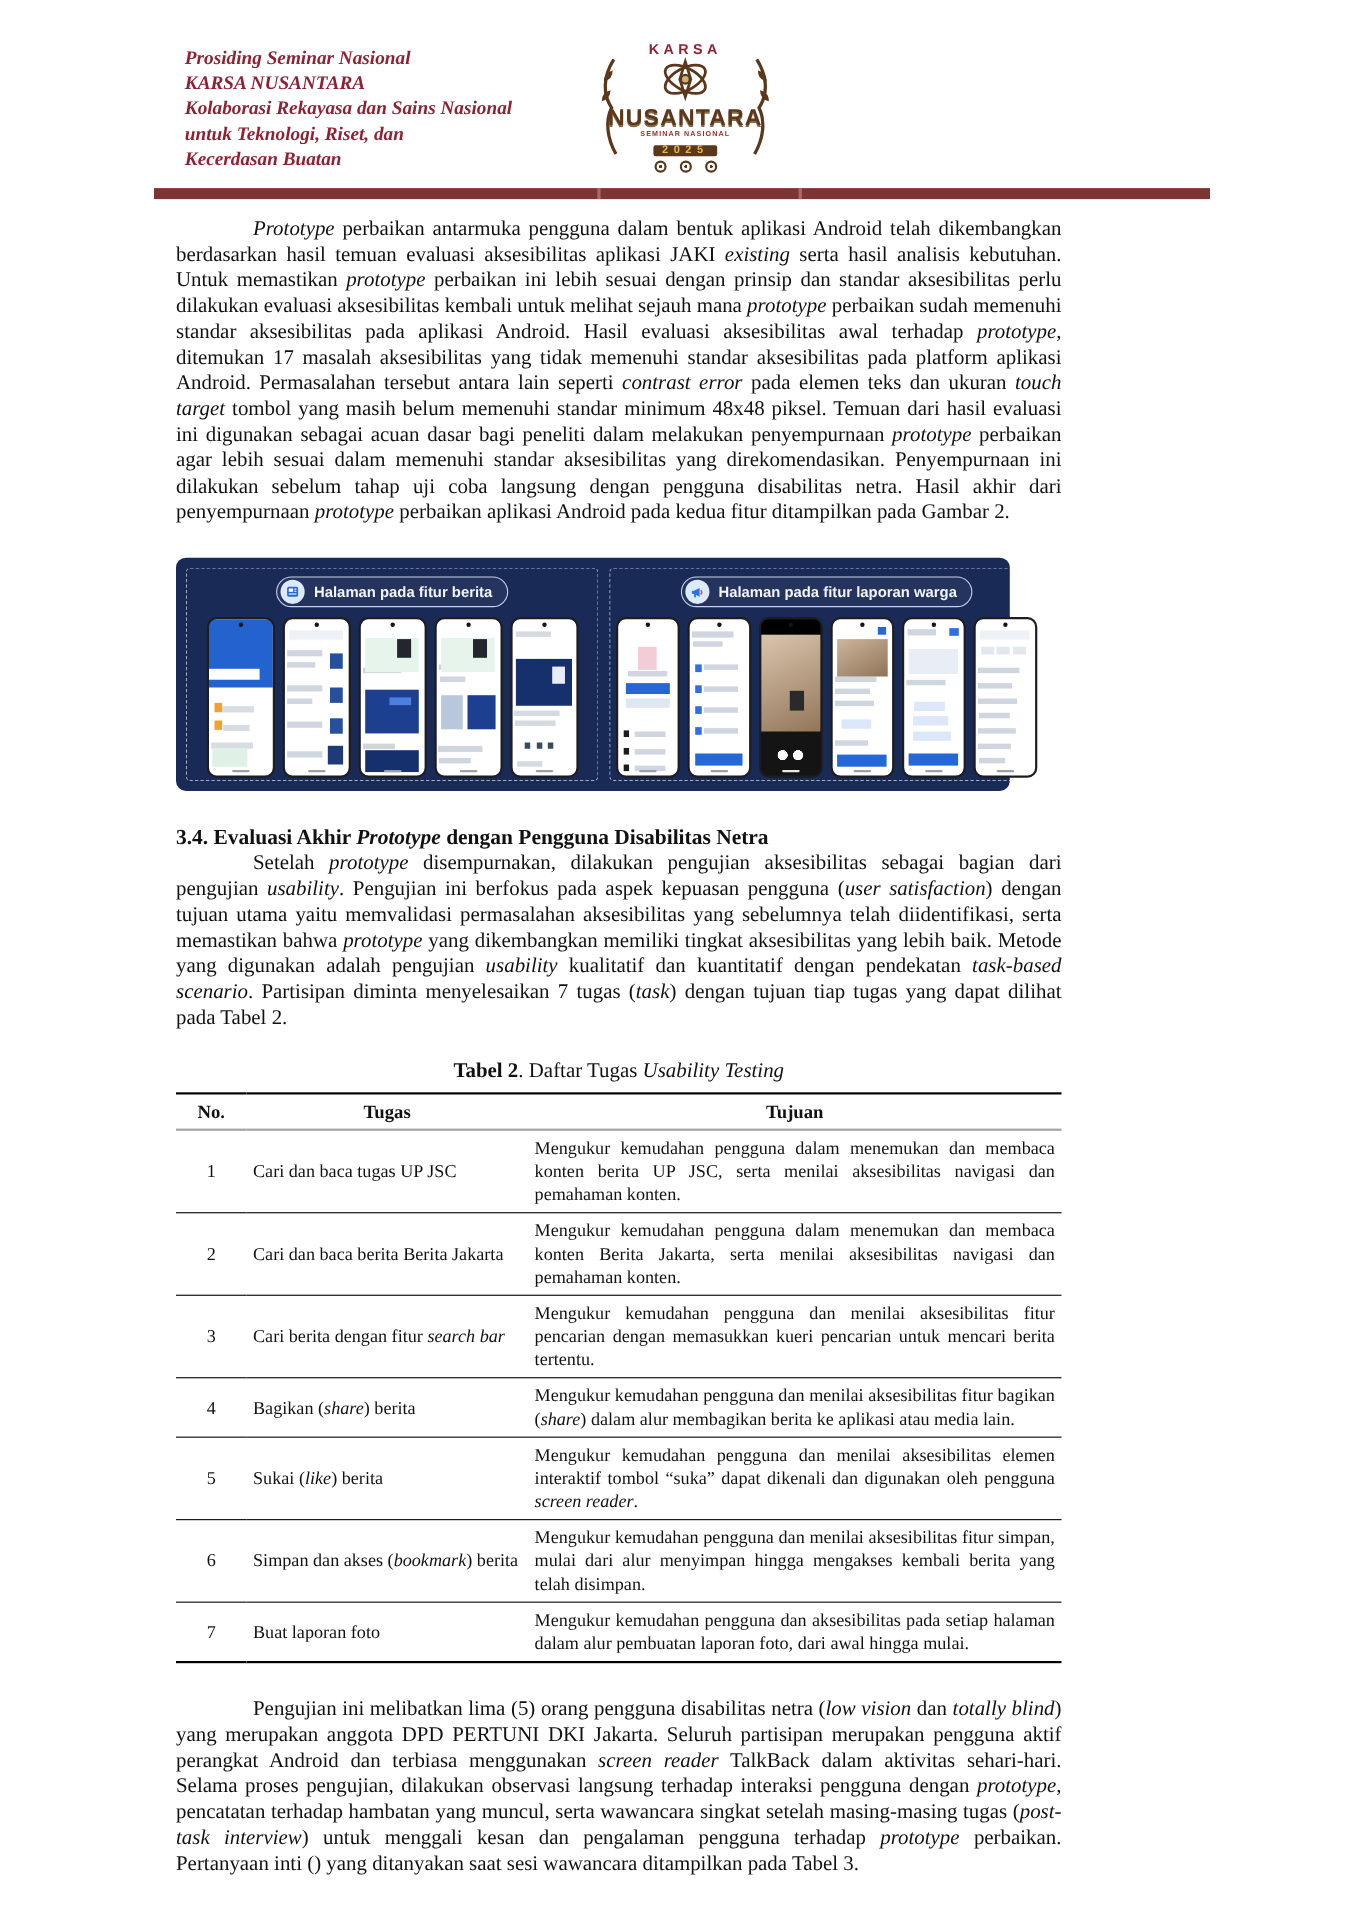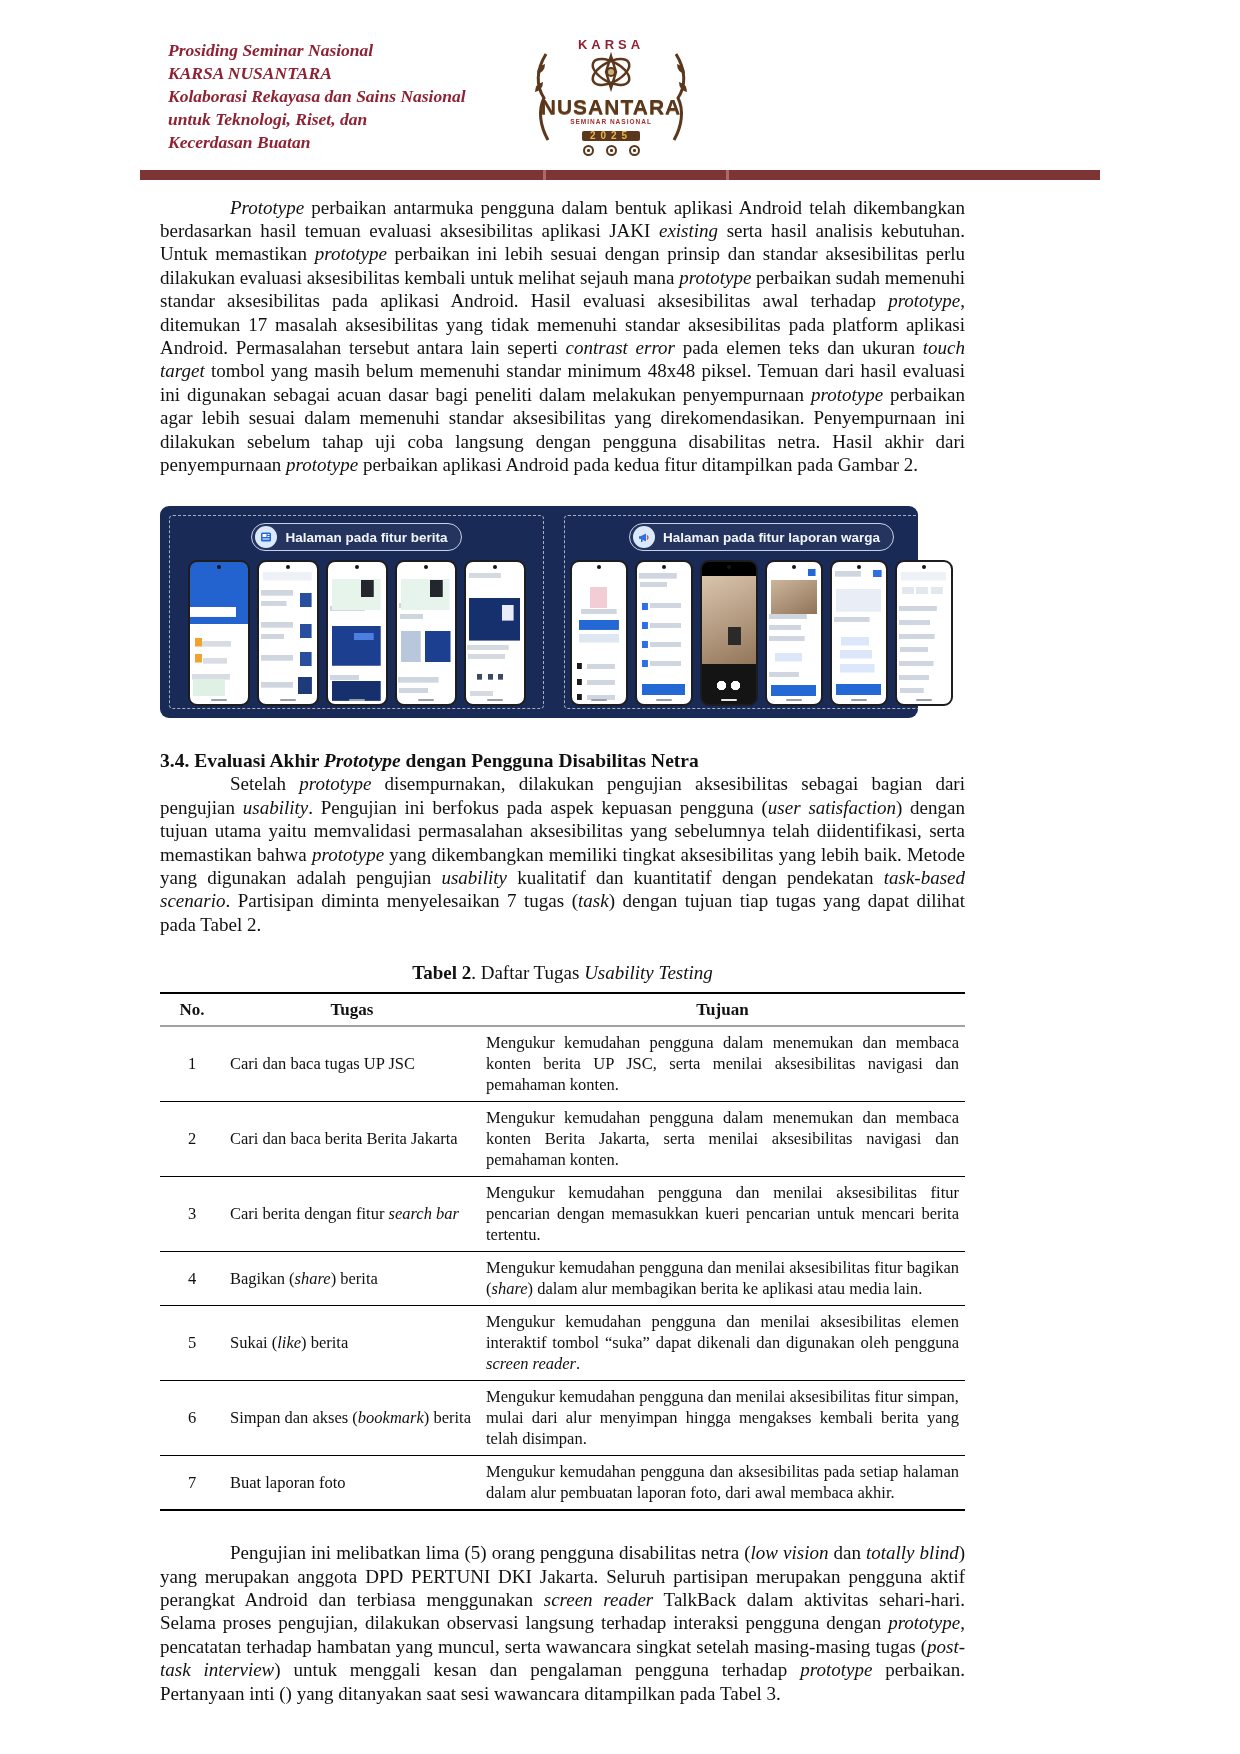--- a/index.html
+++ b/index.html
@@ -7,21 +7,21 @@
   .page {
     position: relative;
     width: 1240px; height: 1754px;
     margin: 0 auto;
     background: #ffffff;
     font-family: "Liberation Serif", "DejaVu Serif", serif;
     color: #111;
     overflow: hidden;
   }
   
-  .header { display:flex; align-items:center; padding: 38px 140px 0 168px; }
+  .header { display:flex; align-items:flex-end; padding: 38px 140px 0 168px; gap: 12px; }
   .hdr-left { width: 350px; color:#8e2233; font-weight:bold; font-style:italic; font-size:17.5px; line-height:1.32; }
   .hdr-right { flex:1; text-align:right; color:#8e2233; font-weight:bold; font-style:italic; font-size:17.5px; line-height:1.32; padding-top:22px; }
   .logo { width: 150px; margin-left: 18px; margin-right: 36px; text-align:center; line-height:1; flex-shrink:0; position:relative; }
   .logo-karsa { font-family:"Liberation Sans",sans-serif; color:#8e2233; font-weight:bold; font-size:13px; letter-spacing:4px; }
   .logo-star { margin: 1px auto 0; }
   .logo-name { font-family:"Liberation Sans",sans-serif; color:#5b371c; font-weight:bold; font-size:21px; letter-spacing:1px; margin-top:1px; text-shadow: 0 1px 0 #8a6a43; }
   .logo-sub { font-family:"Liberation Sans",sans-serif; color:#a03030; font-weight:bold; font-size:6.5px; letter-spacing:1px; margin-top:2px; }
   .logo-year { display:inline-block; margin-top:3px; background:#5b371c; color:#e8b64c; font-family:"Liberation Sans",sans-serif; font-weight:bold; font-size:10px; letter-spacing:5px; padding:0 8px; border-radius:2px; }
   .logo-gears { margin-top:3px; display:flex; justify-content:center; gap:12px; }
   .gear { width:11px; height:11px; border:2px solid #5b371c; border-radius:50%; background:radial-gradient(circle,#5b371c 28%,transparent 30%); }
@@ -30,21 +30,21 @@
   
   .rule-bar { position:relative; margin: 14px 140px 0; height: 10px; background:#7d3434; }
   .rule-div { position:absolute; top:0; bottom:0; width:3px; background:#a96a6a; }
   
   .content { margin: 16px 275px 0 160px; width: 805px; }
   h2.sec { font-size:19.5px; font-weight:bold; margin-top: 20px; }
   h2.sec i { font-style: italic; }
   p.body { font-size:19px; line-height:23.4px; text-align:justify; text-indent:70px; }
   
   .figure { margin-top: 30px; width: 758px; height: 212px; background:#1a2a57; border-radius:9px;
-            display:flex; gap:20px; padding: 9px; }
+            display:flex; gap:10px; padding: 9px; }
   .fig-panel { border:1.5px dashed rgba(255,255,255,.62); border-radius:4px; padding:7px 5px 9px;
                display:flex; flex-direction:column; align-items:center; }
   .fig-panel.left { flex: 0 0 375px; }
   .fig-panel.right { flex: 1; }
   .badge { display:flex; align-items:center; gap:8px; border:1.5px solid #c6d2ea; border-radius:999px;
            padding:2px 13px 2px 3px; background:rgba(255,255,255,.05); }
   .badge-icon { width:22px; height:22px; border-radius:50%; background:#dce9fb; display:flex; align-items:center; justify-content:center; }
   .badge-label { color:#f2f5fb; font-family:"Liberation Sans",sans-serif; font-weight:bold; font-size:13.5px; white-space:nowrap; }
   .phones { display:flex; gap:7px; margin-top:9px; align-items:flex-end; }
   .phone { position:relative; width:62px; height:146px; background:#fff; border:2px solid #1d1d20; border-radius:9px; overflow:hidden; }
@@ -318,21 +318,21 @@
 
       <tr>
         <td class="c-no">6</td>
         <td class="c-tugas">Simpan dan akses (<i>bookmark</i>) berita</td>
         <td class="c-tujuan">Mengukur kemudahan pengguna dan menilai aksesibilitas fitur simpan, mulai dari alur menyimpan hingga mengakses kembali berita yang telah disimpan.</td>
       </tr>
 
       <tr>
         <td class="c-no">7</td>
         <td class="c-tugas">Buat laporan foto</td>
-        <td class="c-tujuan">Mengukur kemudahan pengguna dan aksesibilitas pada setiap halaman dalam alur pembuatan laporan foto, dari awal membaca akhir.</td>
+        <td class="c-tujuan">Mengukur kemudahan pengguna dan aksesibilitas pada setiap halaman dalam alur pembuatan laporan foto, dari awal hingga mulai.</td>
       </tr>
     </tbody>
     </table>
 
     <p class="body" style="margin-top:30px">Pengujian ini melibatkan lima (5) orang pengguna disabilitas netra (<i>low vision</i> dan <i>totally blind</i>) yang merupakan anggota DPD PERTUNI DKI Jakarta. Seluruh partisipan merupakan pengguna aktif perangkat Android dan terbiasa menggunakan <i>screen reader</i> TalkBack dalam aktivitas sehari-hari. Selama proses pengujian, dilakukan observasi langsung terhadap interaksi pengguna dengan <i>prototype</i>, pencatatan terhadap hambatan yang muncul, serta wawancara singkat setelah masing-masing tugas (<i>post-task interview</i>) untuk menggali kesan dan pengalaman pengguna terhadap <i>prototype</i> perbaikan. Pertanyaan inti () yang ditanyakan saat sesi wawancara ditampilkan pada Tabel 3.</p>
   </div>
 
 </div>
 
 </body></html>

